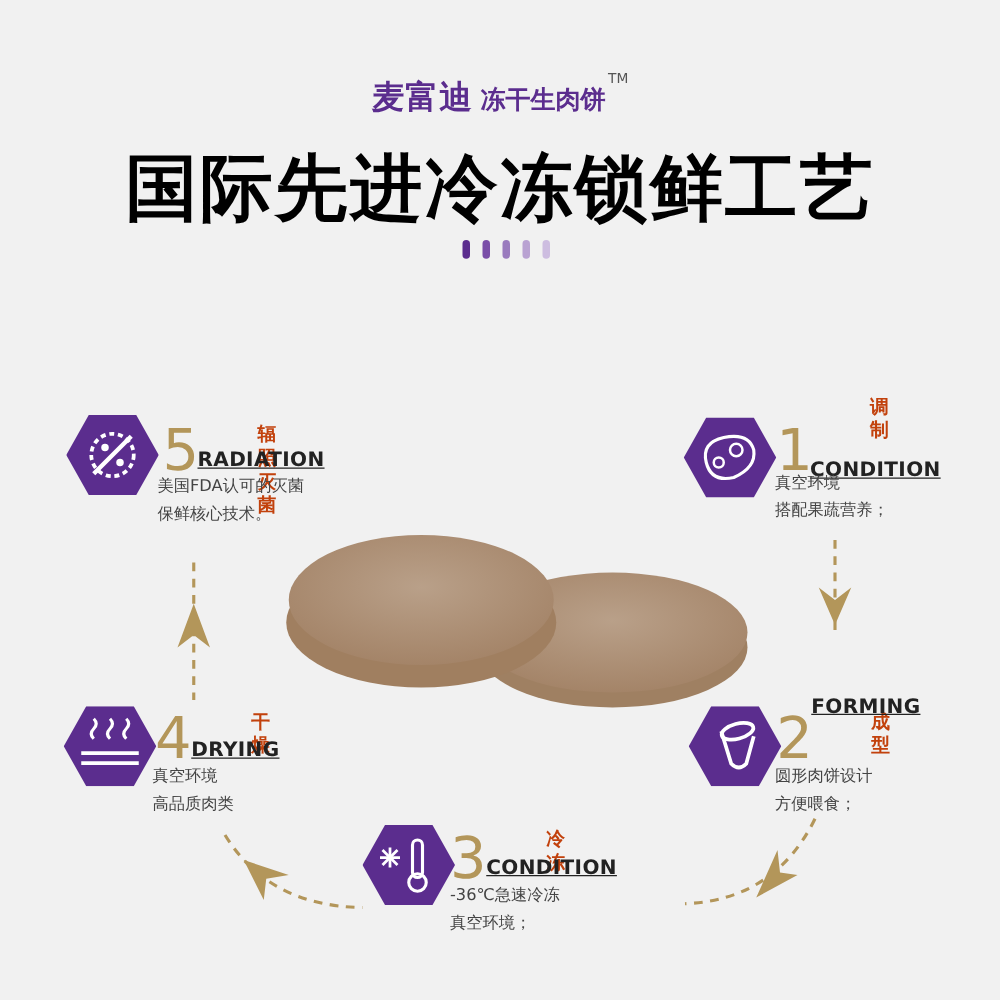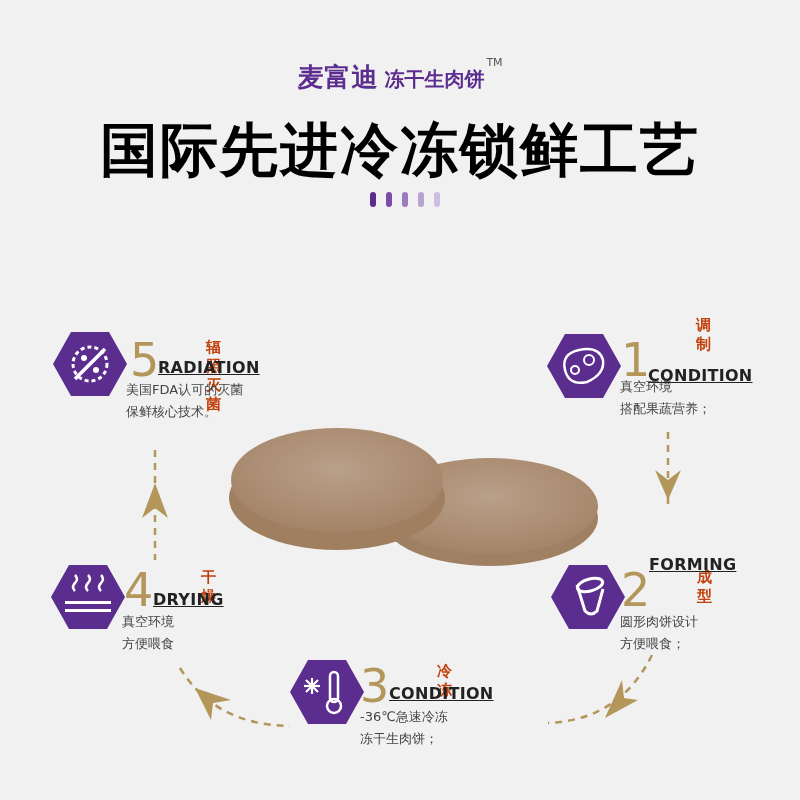--- a/index.html
+++ b/index.html
@@ -123,35 +123,35 @@
         <line x1="28" y1="20" x2="16" y2="32"></line>
       </g>
     <rect x="40" y="12" width="8" height="30" rx="4" fill="none" stroke="#fff" stroke-width="2.5"></rect>
     <circle cx="44" cy="46" r="7" fill="none" stroke="#fff" stroke-width="2.5"></circle>
   </svg>
   <div class="num" style="left:360px;top:663px">3</div>
   <div class="cn" style="left:389px;top:662px">冷冻</div>
   <div class="en" style="left:389px;top:684px">CONDITION</div>
   <div class="desc" style="left:360px;top:706px">
     <div>-36℃急速冷冻</div>
-    <div>冻干生肉饼；</div>
+    <div>真空环境；</div>
   </div>
 </div>
 
 <div class="step">
   <svg class="hex" style="left:51px;top:565px" viewBox="0 0 74 64">
     <polygon points="18,0 56,0 74,32 56,64 18,64 0,32" fill="#5b2d8e"></polygon>
     <g fill="none" stroke="#fff" stroke-width="2.5">
       <path d="M24 10 q4 4 0 8 q-4 4 0 8"></path>
         <path d="M37 10 q4 4 0 8 q-4 4 0 8"></path>
         <path d="M50 10 q4 4 0 8 q-4 4 0 8"></path>
     </g>
     <rect x="14" y="36" width="46" height="3" fill="#fff"></rect>
       <rect x="14" y="44" width="46" height="3" fill="#fff"></rect>
   </svg>
   <div class="num" style="left:124px;top:567px">4</div>
   <div class="cn" style="left:153px;top:568px">干燥</div>
   <div class="en" style="left:153px;top:590px">DRYING</div>
   <div class="desc" style="left:122px;top:611px">
     <div>真空环境</div>
-    <div>方便喂食</div>
+    <div>高品质肉类</div>
   </div>
 </div>
 
 </body></html>

